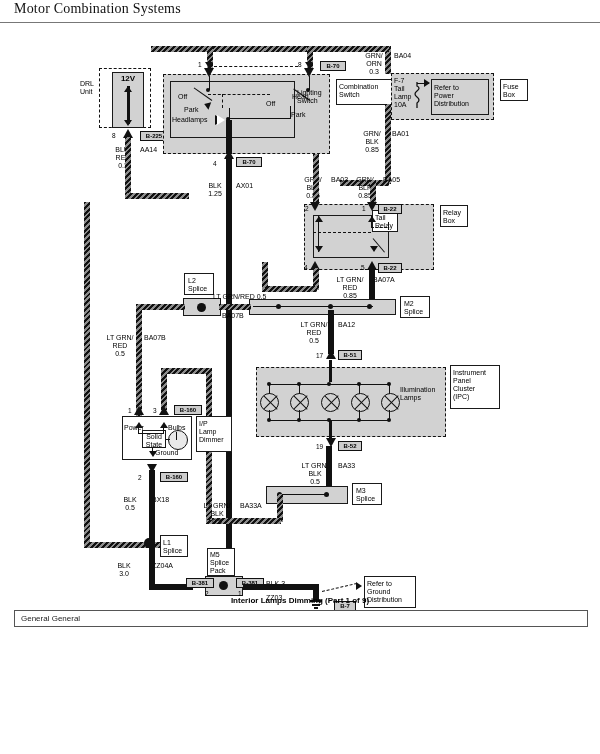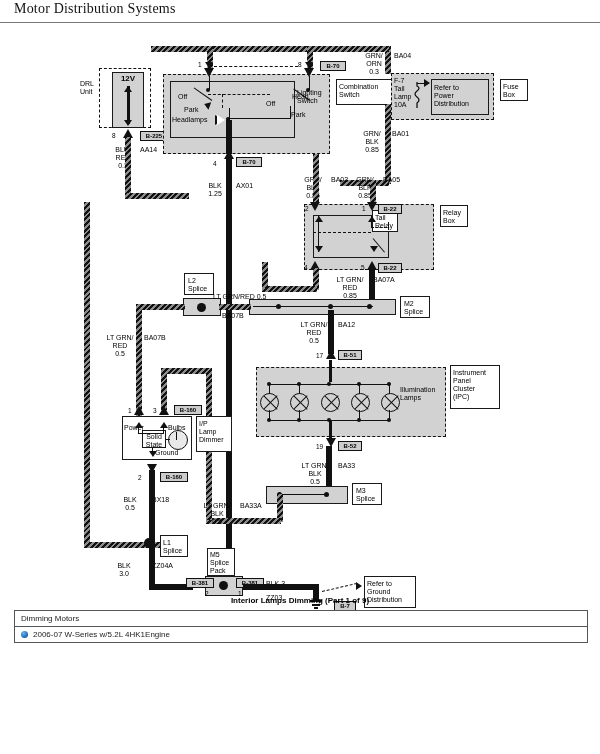--- a/index.html
+++ b/index.html
@@ -96,21 +96,21 @@
   #footer{position:absolute;left:14px;top:610px;width:572px;border:1px solid #555;background:#fff;}
   #footer .frow{border-bottom:1px solid #555;padding:3px 6px;font-size:8px;color:#222;}
   #footer .frow:last-child{border-bottom:none;}
   .bullet{display:inline-block;width:7px;height:7px;border-radius:50%;
           background:radial-gradient(circle at 35% 30%,#6fb4e8,#1565b5 70%);
           margin-right:5px;vertical-align:-1px;}
 </style>
 </head>
 <body>
 
-<div id="page-title">Motor Distribution Systems</div>
+<div id="page-title">Motor Combination Systems</div>
 <div class="rule" id="top-rule"></div>
 
 <div id="diagram">
 
   <div class="w hatch wire-thick-v abs" style="left:84px;top:178px;height:344px;"></div>
   <div class="w hatch wire-thick-h abs" style="left:84px;top:518px;width:82px;"></div>
 
   <div class="dash" style="left:99px;top:44px;width:52px;height:60px;"></div>
   <div class="lbl" style="left: 80px; top: 56px; width: 20px; white-space: pre-line;">DRL
 Unit</div>
@@ -468,18 +468,15 @@
   <div class="lbl" style="left: 367px; top: 556px; width: 50px; white-space: pre-line;">Refer to
 Ground
 Distribution</div>
 
 </div>
 
 <div id="caption">Interior Lamps Dimming (Part 1 of 9)</div>
 
 <div id="footer">
   <div class="frow">
-    <span>Dimming Motors</span>
-  </div>
-  <div class="frow">
-    <span class="bullet"></span><span>2006-07 W-Series w/5.2L 4HK1Engine</span>
+    <span>General General</span>
   </div>
 </div>
 
 </body></html>

